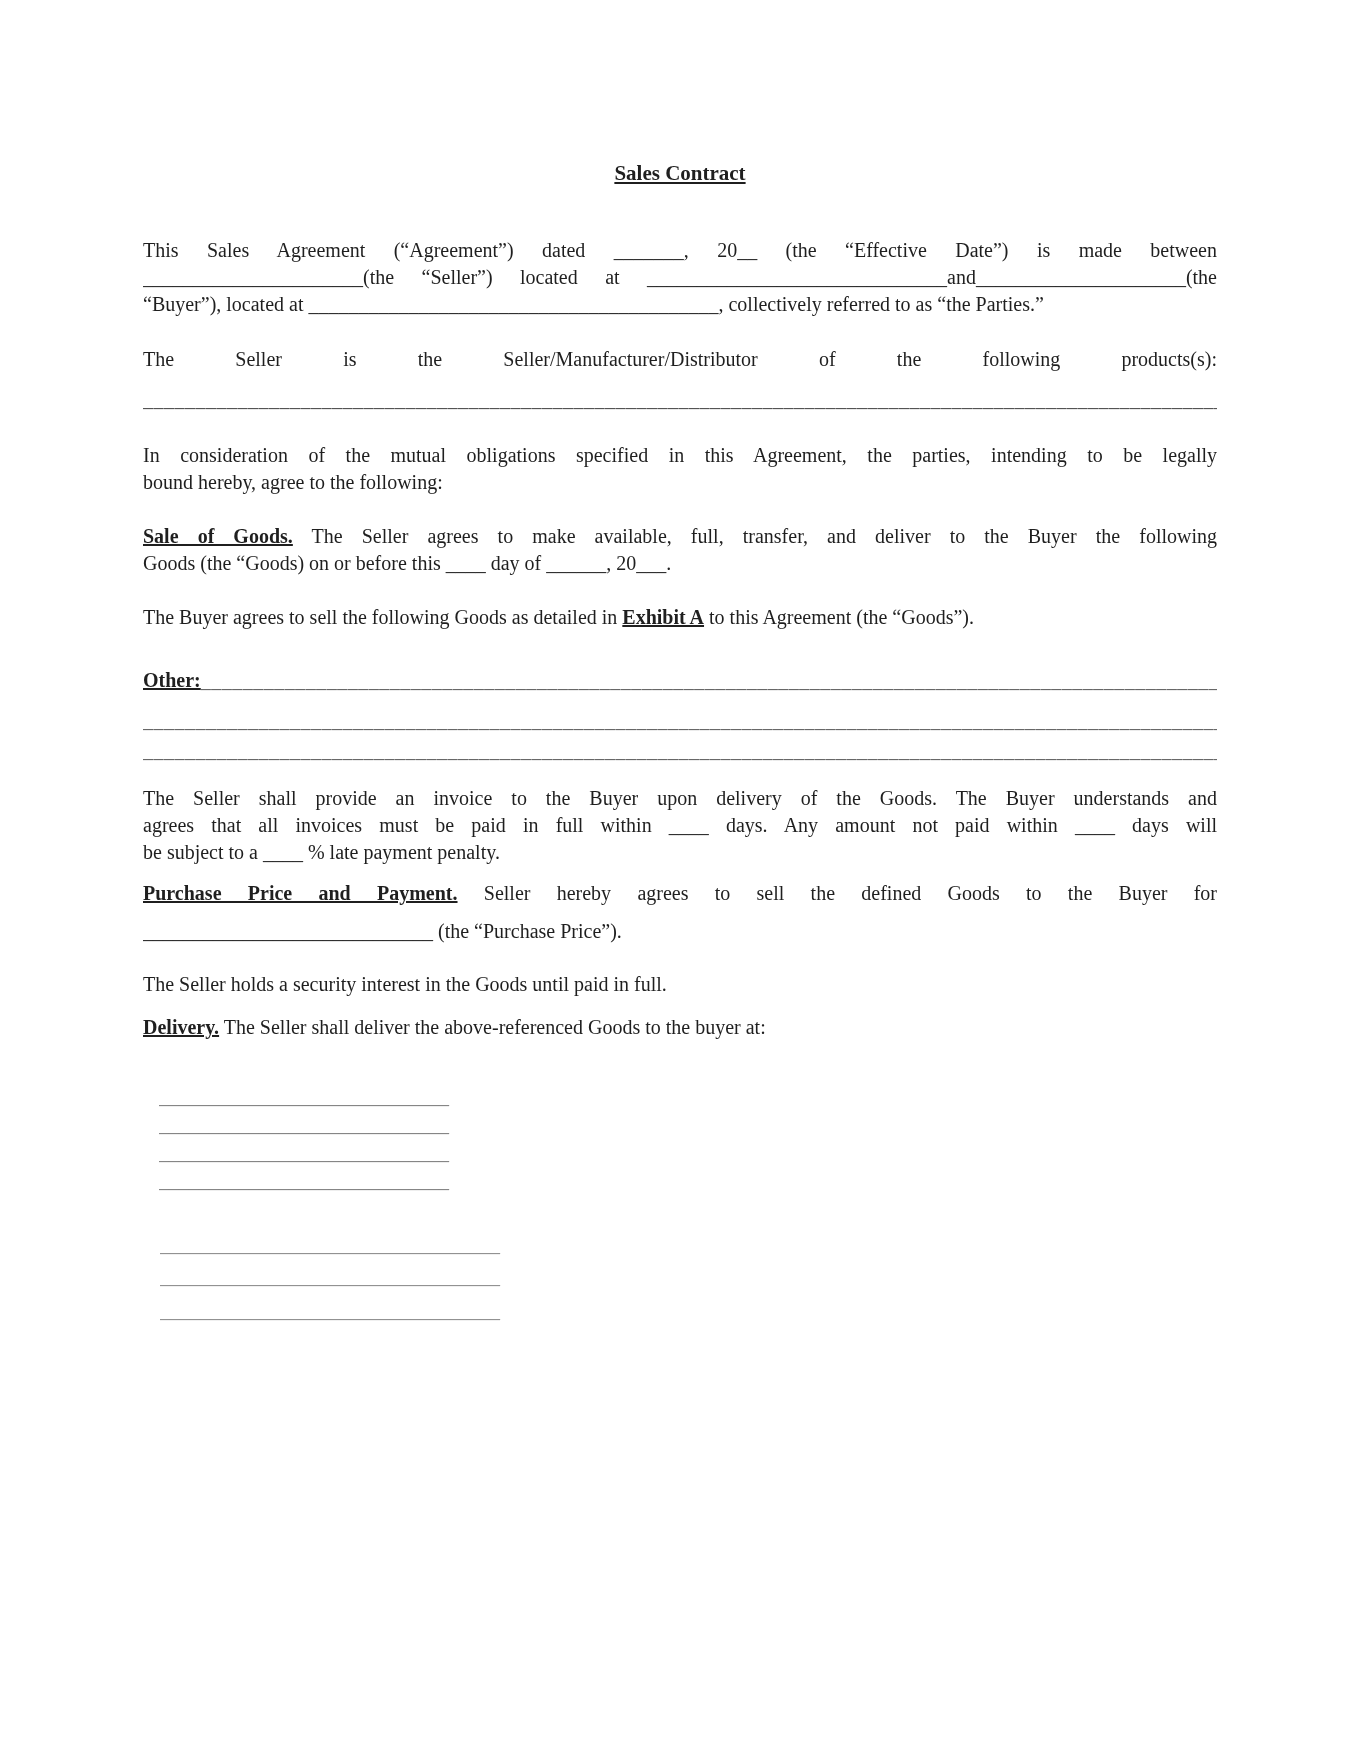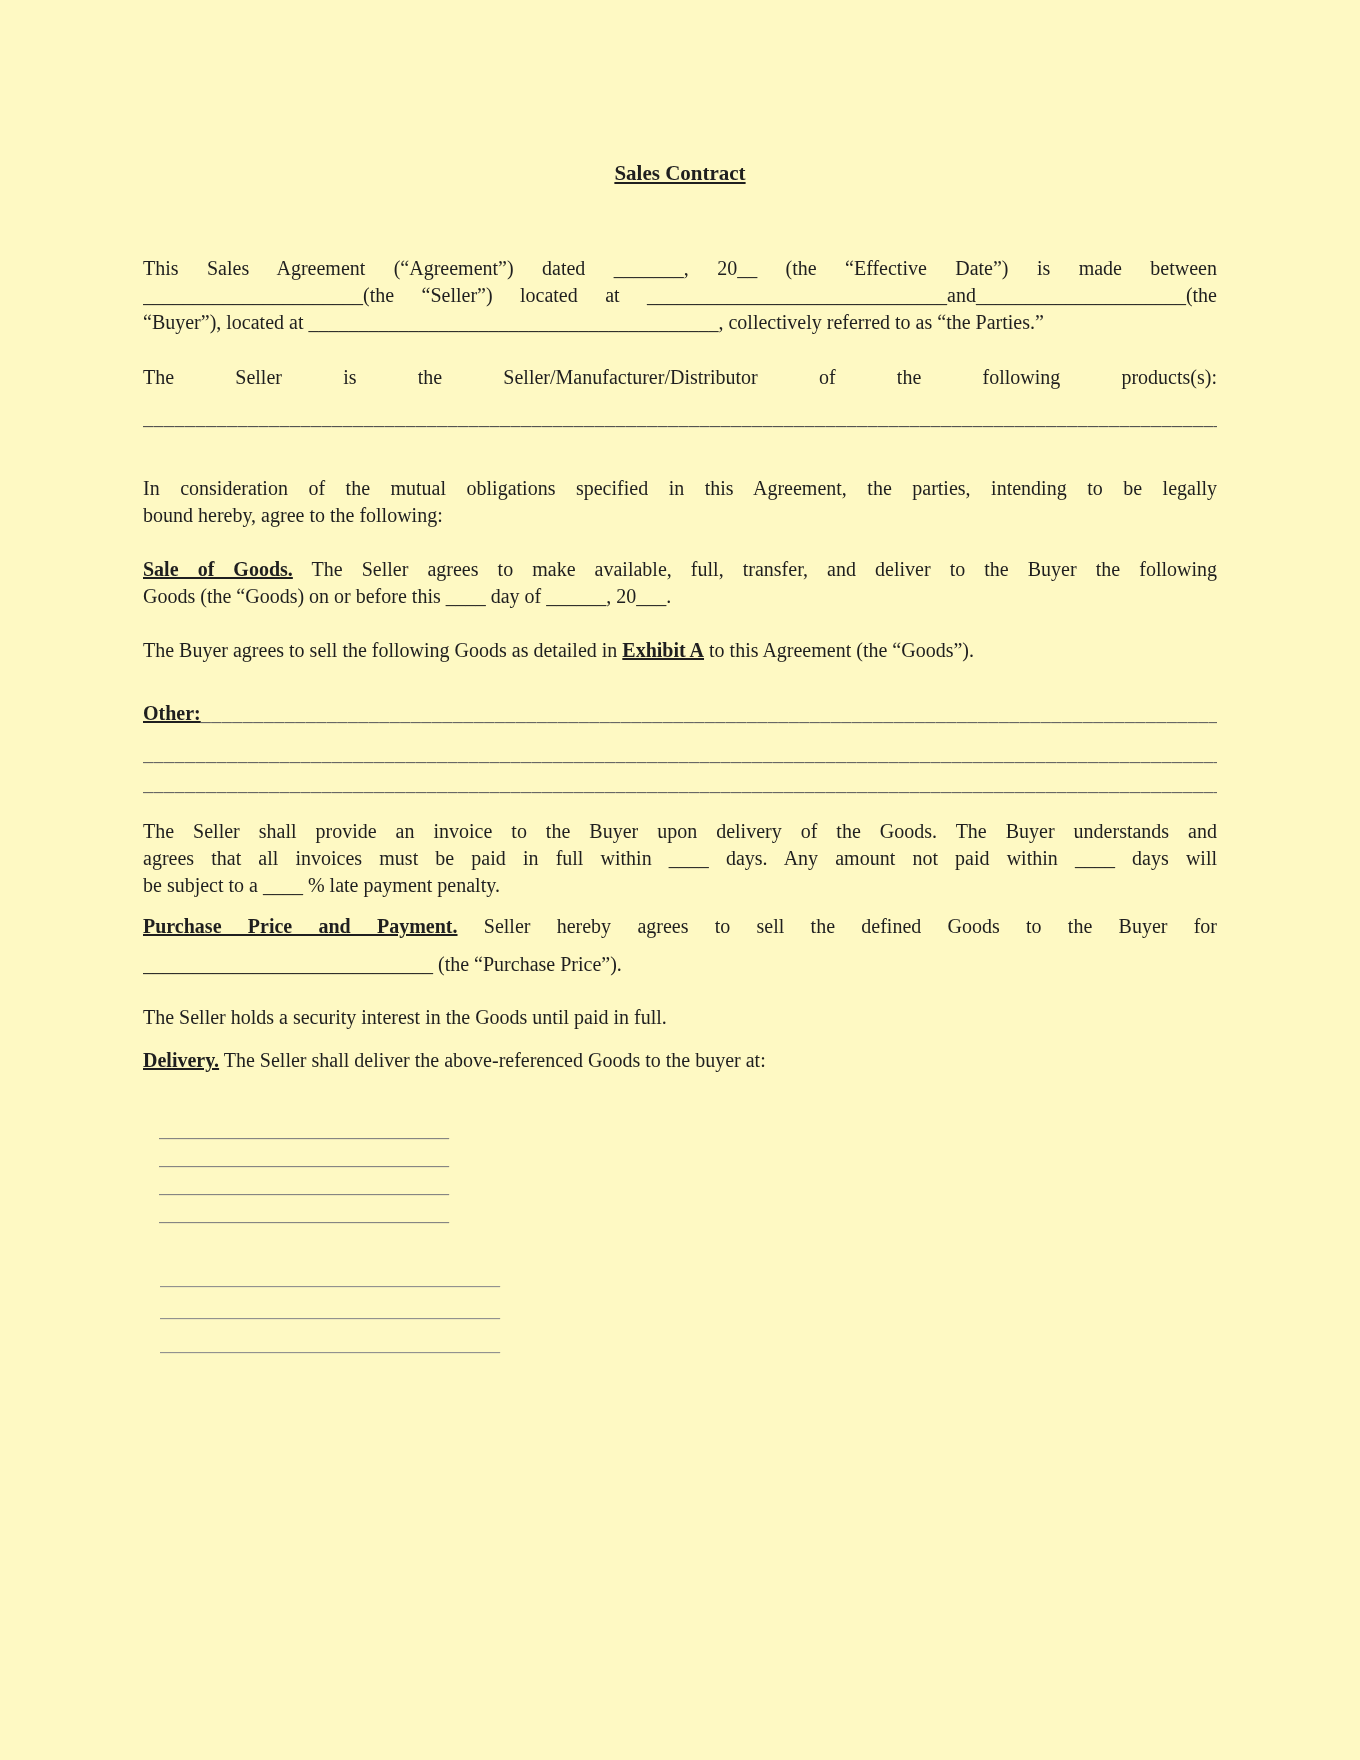--- a/index.html
+++ b/index.html
@@ -1,21 +1,21 @@
 <!DOCTYPE html>
 <html><head>
 <meta charset="utf-8">
 <style>
   html, body { margin: 0; padding: 0; background: #e8e8e8; }
   .page {
     position: relative;
     width: 1360px;
     height: 1760px;
     margin: 0 auto;
-    background: #fef9c3;
+    background: #ffffff;
     box-sizing: border-box;
     padding: 160px 143px 0 143px;
     font-family: "Liberation Serif", "DejaVu Serif", serif;
     font-size: 20px;
     line-height: 27px;
     color: #1f1f1f;
     overflow: hidden;
   }
   .title {
     text-align: center;
@@ -40,33 +40,33 @@
   .indent16 { padding-left: 16px; }
   .indent17 { padding-left: 17px; }
 </style>
 </head>
 <body>
 
 <div class="page">
 
   <div class="title">Sales Contract</div>
 
-  <div class="para" style="margin-top:68px">
+  <div class="para" style="margin-top:50px">
     <div class="line jl">This Sales Agreement (“Agreement”) dated _______, 20__ (the “Effective Date”) is made between</div>
     <div class="line jl">______________________(the “Seller”) located at ______________________________and_____________________(the</div>
     <div class="line">“Buyer”), located at _________________________________________, collectively referred to as “the Parties.”</div>
   </div>
 
   <div class="para" style="margin-top:28px">
     <div class="line jl">The Seller is the Seller/Manufacturer/Distributor of the following products(s):</div>
     <div class="line rule-dark" style="margin-top:13px">__________________________________________________________________________________________________________</div>
   </div>
 
 
-  <div class="para" style="margin-top:44px">
+  <div class="para" style="margin-top:29px">
     <div class="line jl">In consideration of the mutual obligations specified in this Agreement, the parties, intending to be legally</div>
     <div class="line">bound hereby, agree to the following:</div>
   </div>
 
   <div class="para" style="margin-top:27px">
     <div class="line jl"><span class="b">Sale of Goods.</span><span> The Seller agrees to make available, full, transfer, and deliver to the Buyer the following</span></div>
     <div class="line">Goods (the “Goods) on or before this ____ day of ______, 20___.</div>
   </div>
 
   <div class="para" style="margin-top:27px">

